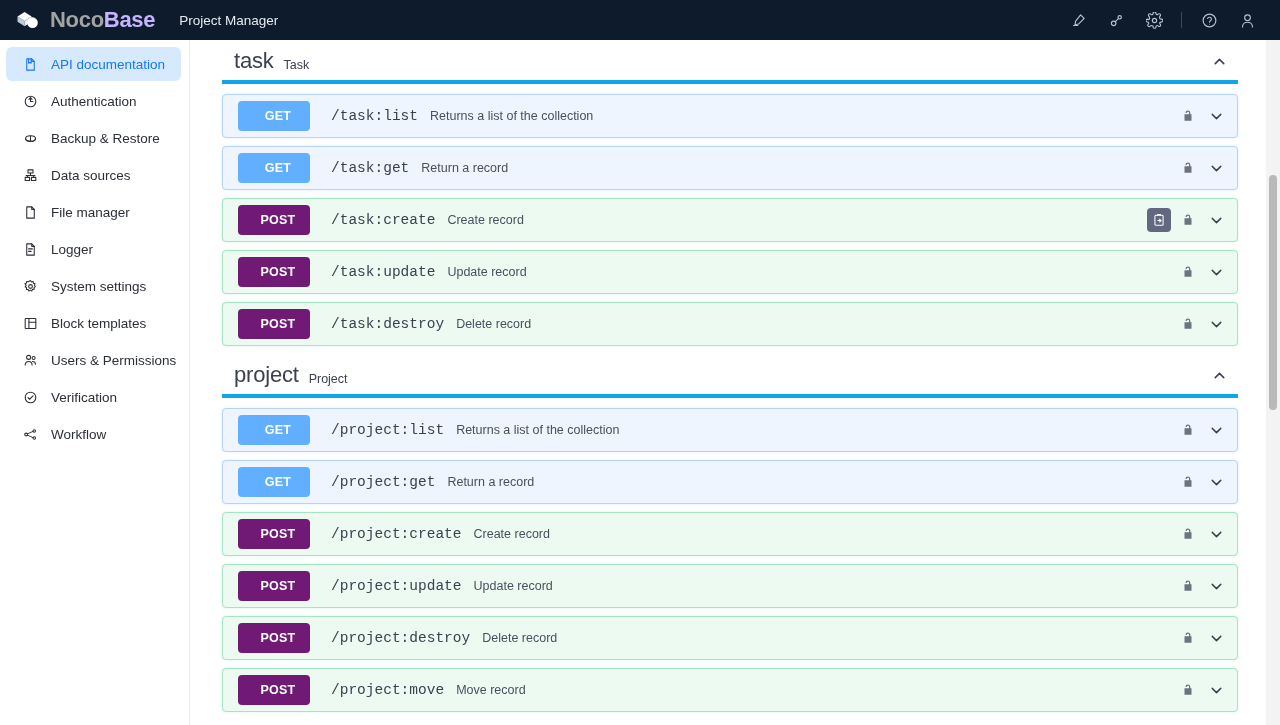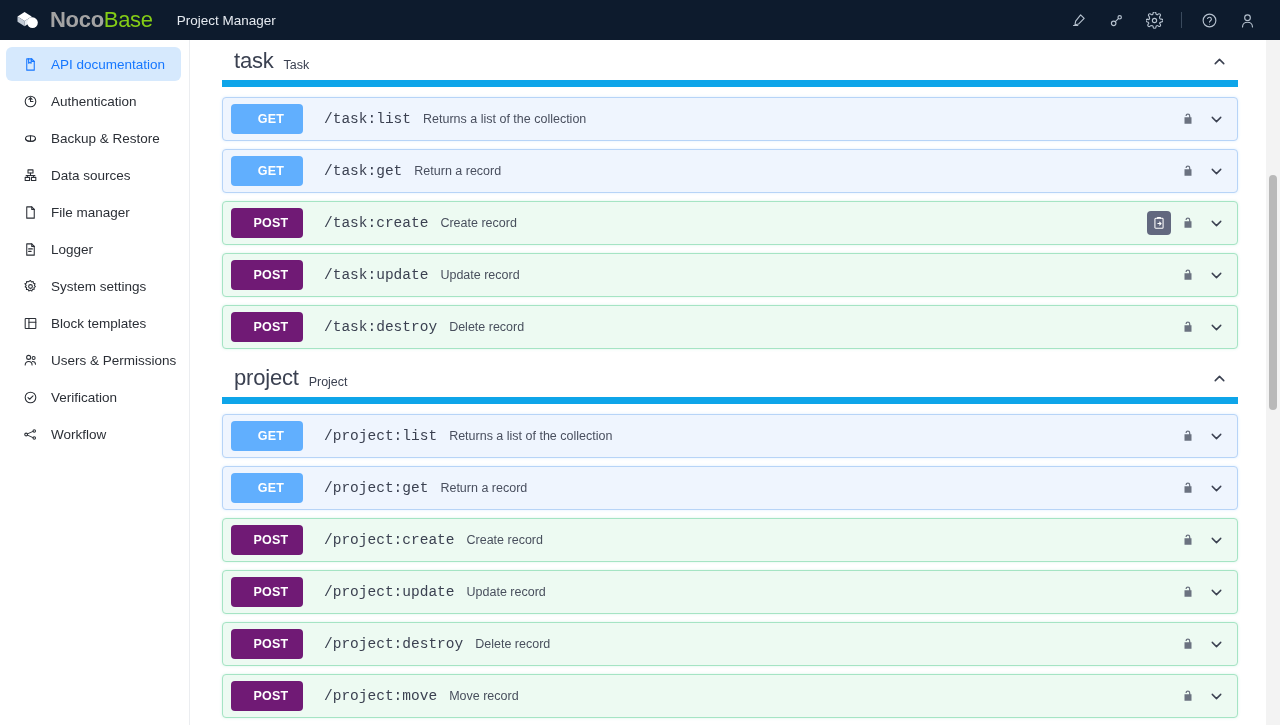--- a/index.html
+++ b/index.html
@@ -15,21 +15,21 @@
     position: absolute; top: 0; left: 0;
     width: 1280px; height: 40px;
     background: #0d1b2d;
     display: flex; align-items: center;
     z-index: 20;
   }
   .brand { display: flex; align-items: center; padding-left: 14px; }
   .brand-logo { width: 30px; height: 22px; margin-right: 6px; display: block; }
   .brand-text { font-size: 22px; letter-spacing: -0.3px; line-height: 1; }
   .brand-noco { color: #a3a3a3; font-weight: 700; }
-  .brand-base { color: #84cc16; font-weight: 400; }
+  .brand-base { color: #c4b5fd; font-weight: 700; }
   .app-title {
     margin-left: 24px; color: #e5eaf0;
     font-size: 13.5px; font-weight: 400;
   }
   .topbar-right {
     margin-left: auto; display: flex; align-items: center;
     padding-right: 14px; height: 40px;
   }
   .tb-icon {
     width: 38px; height: 40px;
@@ -71,21 +71,21 @@
     width: 1090px; height: 685px;
     background: #ffffff;
     overflow: hidden;
   }
   .main-inner { padding: 0 32px 0 22px; }
 
   .section { margin-bottom: 2px; }
   .section-head {
     display: flex; align-items: center;
     padding: 8px 0 6px 12px;
-    border-bottom: 7px solid #0ea5e9;
+    border-bottom: 4px solid #0ea5e9;
     margin: 0 10px 10px 10px;
   }
   .sec-name {
     font-size: 22px; color: #3b4151; font-weight: 400;
     letter-spacing: -0.2px;
   }
   .sec-sub {
     font-size: 12.5px; color: #3b4151; margin-left: 10px;
     padding-top: 8px;
   }
@@ -112,21 +112,21 @@
   .op.post {
     background: #edfaf2;
     border: 1px solid #a5e4c4;
     box-shadow: 0 0 3px rgba(73,204,144,0.22);
   }
   .verb {
     width: 72px; height: 30px; border-radius: 4px;
     display: flex; align-items: center; justify-content: center;
     color: #ffffff; font-size: 12.5px; font-weight: 700;
     letter-spacing: 0.2px; flex: 0 0 72px;
-    margin-left: 3px;
+    margin-left: 10px;
     padding-left: 8px;
   }
   .verb.get { background: #61affe; }
   .verb.post { background: #701a75; }
   .op-path {
     margin-left: 21px;
     font-family: "Liberation Mono", "DejaVu Sans Mono", monospace;
     font-size: 14.5px; font-weight: 400; color: #3b4151;
     white-space: nowrap;
   }

